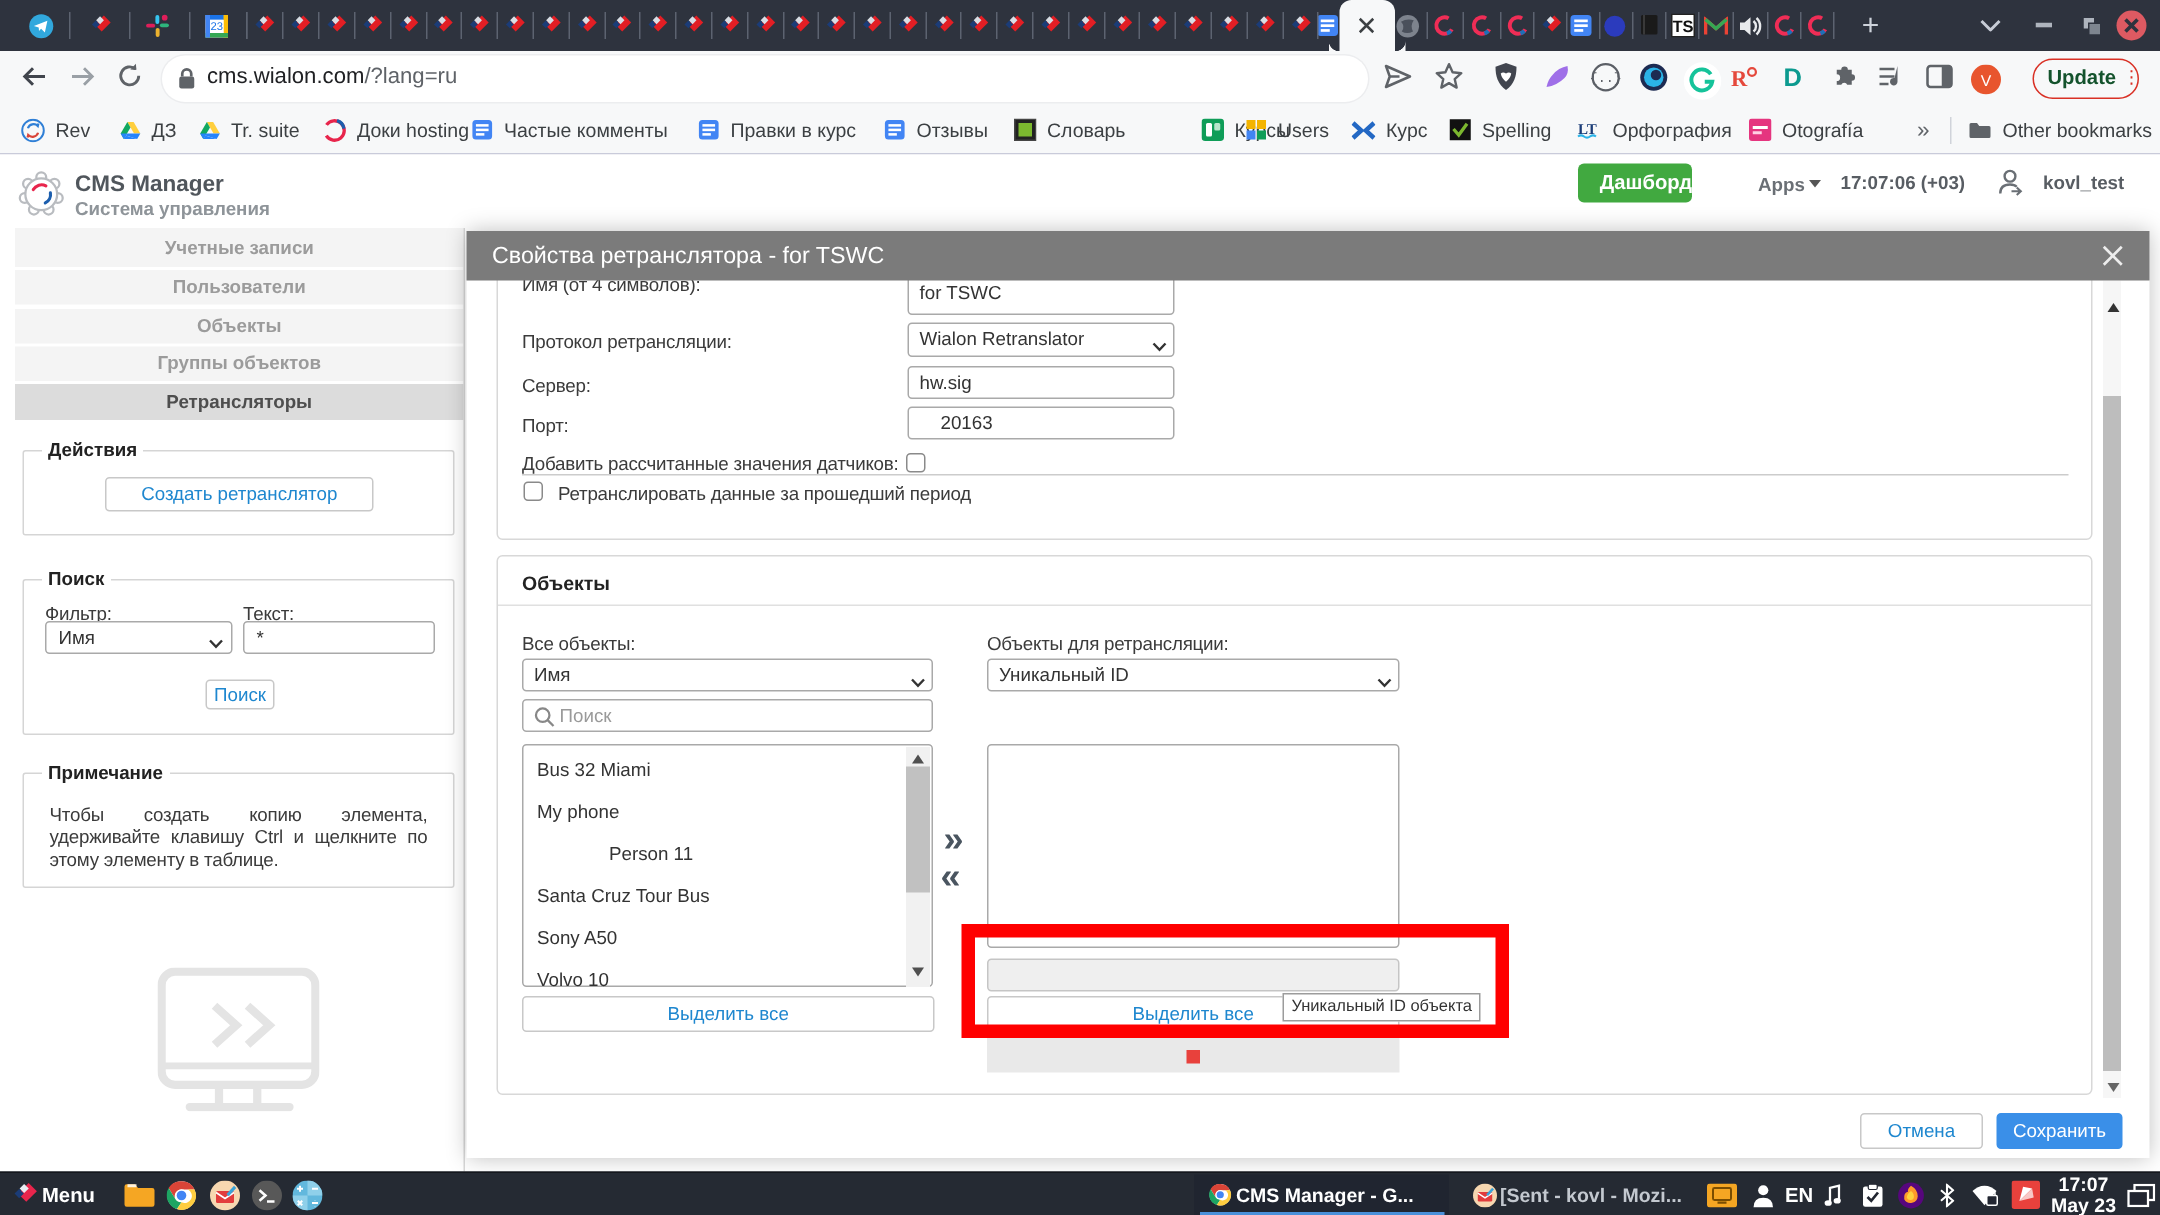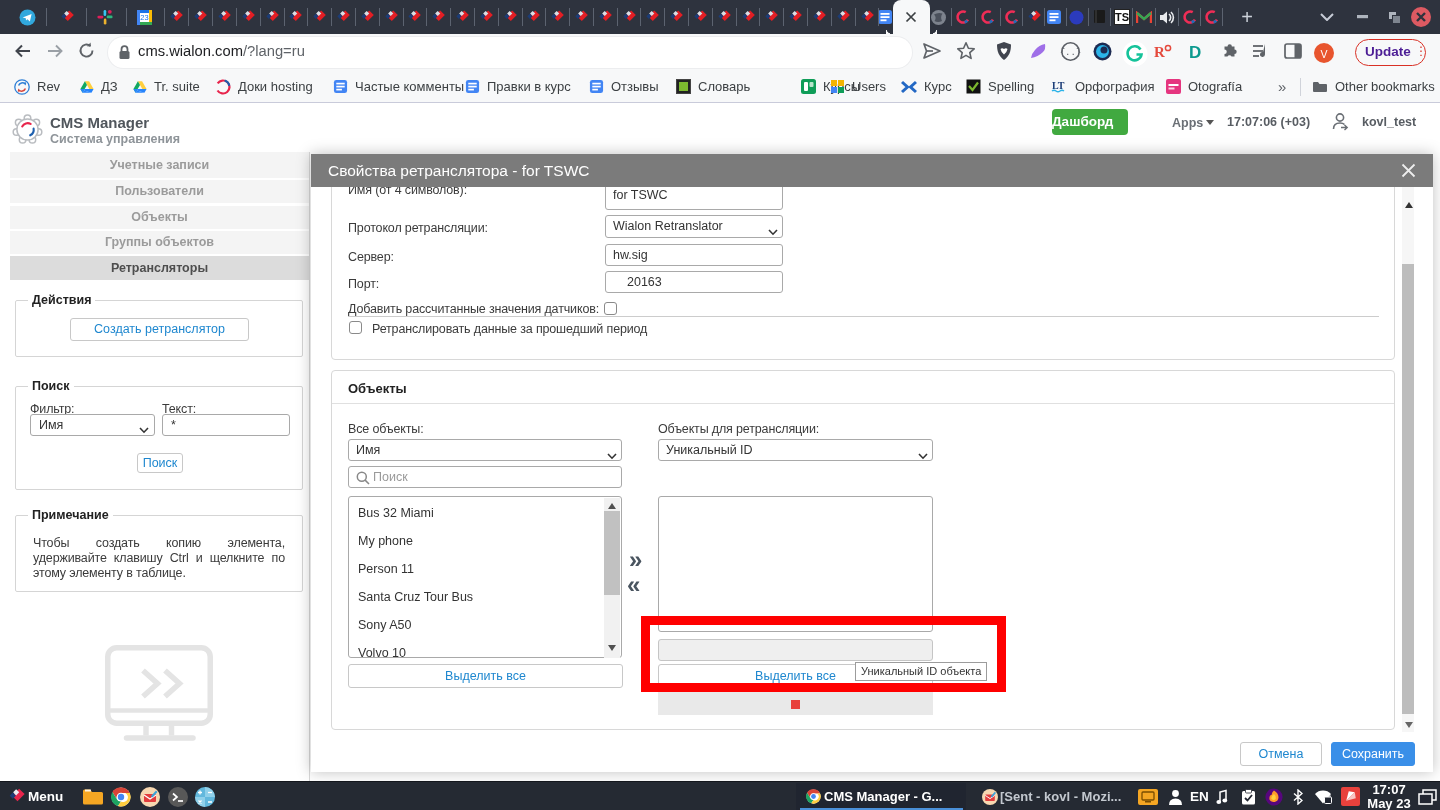--- a/index.html
+++ b/index.html
@@ -15,21 +15,21 @@
 
 .wc{position:absolute;top:0;height:34px;color:#c7ccd6;display:flex;align-items:center;justify-content:center;}
 
 #toolbar{left:0;top:34px;width:1440px;height:38px;background:#f7f8f9;}
 .navic{position:absolute;top:3px;color:#5f6368;font-size:19px;}
 #omni{position:absolute;left:108px;top:3px;width:804px;height:31px;background:#fff;border-radius:16px;box-shadow:0 0 0 1px #ecedef;}
 #omni .lock{position:absolute;left:10px;top:8px;}
 #omni .url{position:absolute;left:30px;top:6px;font-size:14.75px;color:#202124;}
 #omni .url span{color:#5f6368;}
 .extic{position:absolute;top:7px;width:21px;height:21px;}
-#updatebtn{position:absolute;left:1355px;top:5px;width:71px;height:27px;border:1.5px solid #d93025;border-radius:14px;color:#4c1d95;font-size:13.5px;font-weight:bold;line-height:24px;text-align:left;padding-left:9px;}
+#updatebtn{position:absolute;left:1355px;top:5px;width:71px;height:27px;border:1.5px solid #d93025;border-radius:14px;color:#14532d;font-size:13.5px;font-weight:bold;line-height:24px;text-align:left;padding-left:9px;}
 #updatedots{position:absolute;left:1415px;top:10px;color:#d93025;font-size:12px;}
 
 #bookmarks{left:0;top:72px;width:1440px;height:31px;background:#f7f8f9;border-bottom:1px solid #c9cbda;}
 .bm{position:absolute;top:0;height:29px;display:flex;align-items:center;gap:7px;font-size:13px;color:#3c4043;}
 
 #pageheader{left:0;top:103px;width:1440px;height:49px;background:#fff;}
 .hdrname{font-weight:bold;color:#50565c;}
 
 .menuitem{position:absolute;left:10px;width:299px;height:26px;background:#f4f4f4;color:#9b9b9b;font-weight:bold;font-size:12.5px;text-align:center;line-height:26px;}
 .menuactive{background:#dcdcdc;color:#4e4e4e;}
@@ -588,21 +588,21 @@
     </div>
 <div class="bm" style="left:215px;">
       <svg width="16" height="16" viewBox="0 0 16 16">
         <g transform="rotate(-55 8 8)">
           <path d="M8 1.5 A6.5 6.5 0 1 1 2 5.5" fill="none" stroke="#e8254c" stroke-width="2.2"></path>
           <path d="M14.3 5.6 A6.5 6.5 0 0 1 12.6 12.4" fill="none" stroke="#1d5fae" stroke-width="2.2"></path>
         </g>
       </svg>
       <span>Доки hosting</span>
     </div>
-<div class="bm" style="left:333px;">
+<div class="bm" style="left:314px;">
       <svg width="15" height="15" viewBox="0 0 16 16">
         <rect x="1" y="1" width="14" height="14" rx="2.5" fill="#4285f4"></rect>
         <rect x="3.5" y="4" width="9" height="1.8" fill="#fff"></rect>
         <rect x="3.5" y="7.2" width="9" height="1.8" fill="#fff"></rect>
         <rect x="3.5" y="10.4" width="6" height="1.8" fill="#fff"></rect>
       </svg>
       <span>Частые комменты</span>
     </div>
 <div class="bm" style="left:465px;">
       <svg width="15" height="15" viewBox="0 0 16 16">
@@ -692,21 +692,21 @@
         <circle cx="10.6" cy="25.7" r="3.3" fill="#fff" stroke="#b9bcc0" stroke-width="1.5"></circle>
         <circle cx="4.5" cy="18.0" r="3.3" fill="#fff" stroke="#b9bcc0" stroke-width="1.5"></circle>
         <circle cx="6.7" cy="8.5" r="3.3" fill="#fff" stroke="#b9bcc0" stroke-width="1.5"></circle>
         <circle cx="15.5" cy="15.5" r="10.6" fill="#fff" stroke="#b9bcc0" stroke-width="1.5"></circle>
         <path d="M10.2 12.4 A6.3 6.3 0 0 1 18.6 9.9" fill="none" stroke="#e8254c" stroke-width="2.1" stroke-linecap="round"></path>
         <path d="M21.6 14.6 A6.3 6.3 0 0 1 18.2 21.3" fill="none" stroke="#1d5fae" stroke-width="2.1" stroke-linecap="round"></path>
       </svg></div>
 <div class="abs hdrname" style="left:50px;top:112px;font-size:17px;"></div>
 <div class="abs" style="left:50px;top:11px;font-size:15px;font-weight:bold;color:#50565c;">CMS Manager</div>
 <div class="abs" style="left:50px;top:29px;font-size:12.5px;font-weight:bold;color:#8e9499;">Система управления</div>
-<div class="abs" style="left:1052px;top:6px;width:76px;height:26px;background:#41a940;border-radius:4px;color:#fff;font-size:13.5px;font-weight:bold;text-align:left;line-height:26px;">Дашборд</div>
+<div class="abs" style="left:1052px;top:6px;width:76px;height:26px;background:#41a940;border-radius:4px;color:#fff;font-size:13.5px;font-weight:bold;text-align:right;line-height:26px;">Дашборд</div>
 <div class="abs" style="left:1172px;top:13px;font-size:12.5px;font-weight:bold;color:#6a6f75;">Apps</div>
 <div class="abs" style="left:1206px;top:17px;width:0;height:0;border-left:4.5px solid transparent;border-right:4.5px solid transparent;border-top:5.5px solid #555;"></div>
 <div class="abs" style="left:1227px;top:12px;font-size:12.5px;font-weight:bold;color:#585d63;">17:07:06 (+03)</div>
 <div class="abs" style="left:1331px;top:9px;"><svg width="19" height="19" viewBox="0 0 19 19">
         <circle cx="9" cy="5.5" r="3.6" fill="none" stroke="#6a6f75" stroke-width="1.6"></circle>
         <path d="M2.5 17 Q2.5 11 9 11 Q12 11 13.5 12.5" fill="none" stroke="#6a6f75" stroke-width="1.6"></path>
         <path d="M10 15.5 H16 M13.5 13 L16.2 15.5 L13.5 18" fill="none" stroke="#6a6f75" stroke-width="1.4"></path>
       </svg></div>
 <div class="abs" style="left:1362px;top:12px;font-size:12.5px;font-weight:bold;color:#585d63;">kovl_test</div>
 </div>
@@ -781,21 +781,21 @@
 <div class="inp abs" style="left:37px;top:312px;width:274px;height:22px;">
       <span style="position:absolute;left:7px;top:4px;"><svg width="14" height="14" viewBox="0 0 14 14">
           <circle cx="5.8" cy="5.8" r="4.5" fill="none" stroke="#888" stroke-width="1.5"></circle>
           <line x1="9.1" y1="9.1" x2="13" y2="13" stroke="#888" stroke-width="1.5"></line>
         </svg></span>
       <span style="position:absolute;left:24px;top:3px;color:#9a9a9a;">Поиск</span>
     </div>
 <div class="list abs" style="left:37px;top:342px;width:274px;height:162px;">
 <div class="litem" style="top:9px;">Bus 32 Miami</div>
 <div class="litem" style="top:37px;">My phone</div>
-<div class="litem" style="top:65px;">Person 11</div>
+<div class="litem" style="top:65px;margin-left:48px;">Person 11</div>
 <div class="litem" style="top:93px;">Santa Cruz Tour Bus</div>
 <div class="litem" style="top:121px;">Sony A50</div>
 <div class="litem" style="top:149px;">Volvo 10</div>
 <div class="sbar" style="right:1px;top:1px;width:16px;height:160px;"></div>
 <div class="tri" style="right:5.5px;top:6px;border-left:4.5px solid transparent;border-right:4.5px solid transparent;border-bottom:6px solid #505050;"></div>
 <div class="tri" style="right:5.5px;bottom:6px;border-left:4.5px solid transparent;border-right:4.5px solid transparent;border-top:6px solid #505050;"></div>
 <div class="sthumb" style="right:1px;top:14px;width:16px;height:84px;"></div>
 </div>
 <div class="btn abs" style="left:37px;top:510px;width:275px;height:24px;line-height:22px;">Выделить все</div>
 <div class="abs" style="left:318px;top:392px;font-size:24px;font-weight:bold;color:#4a5560;">»</div>

